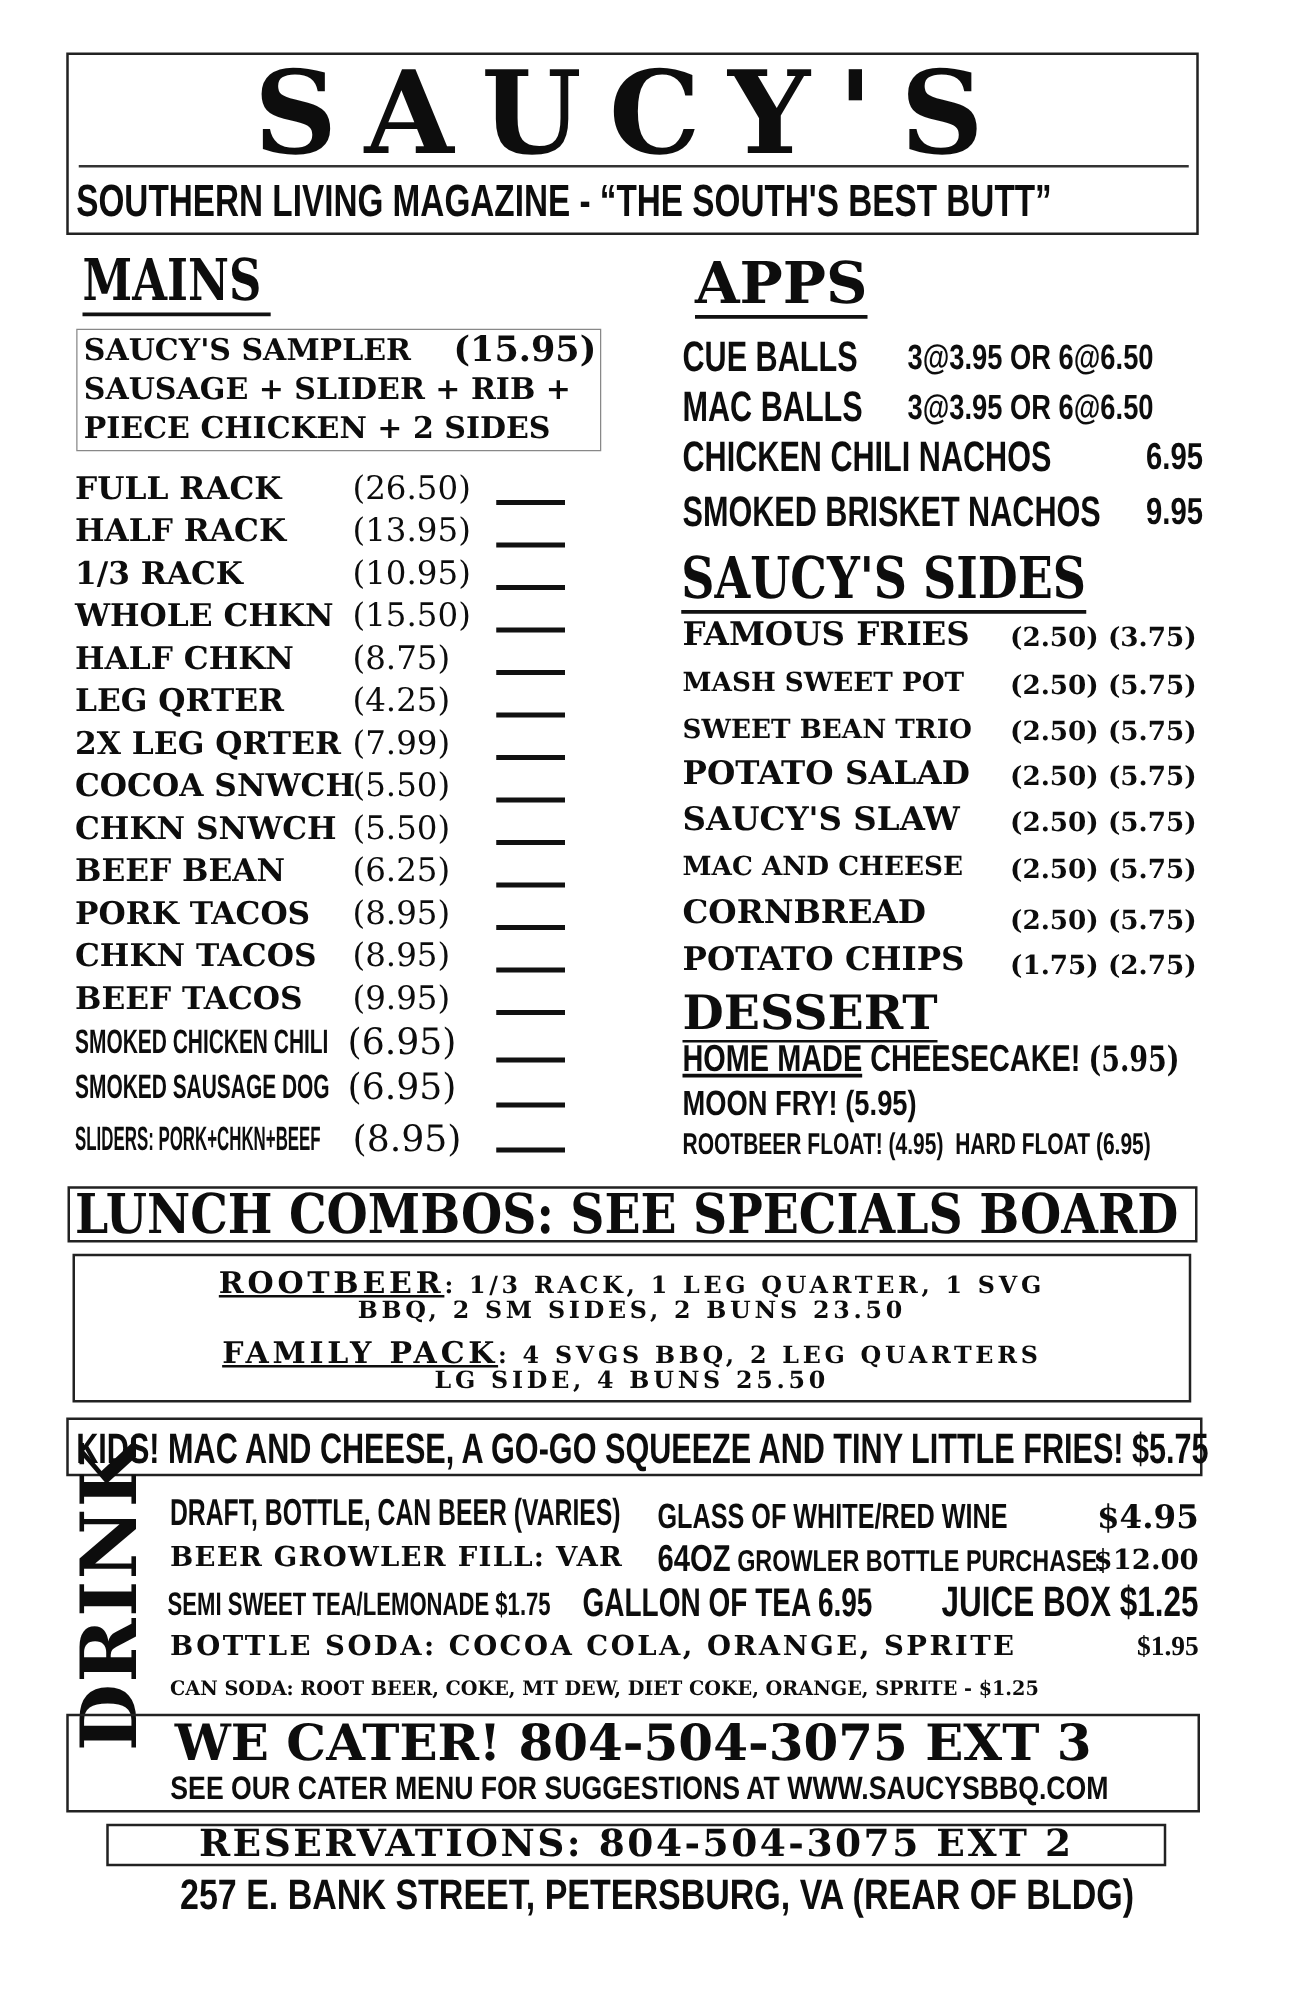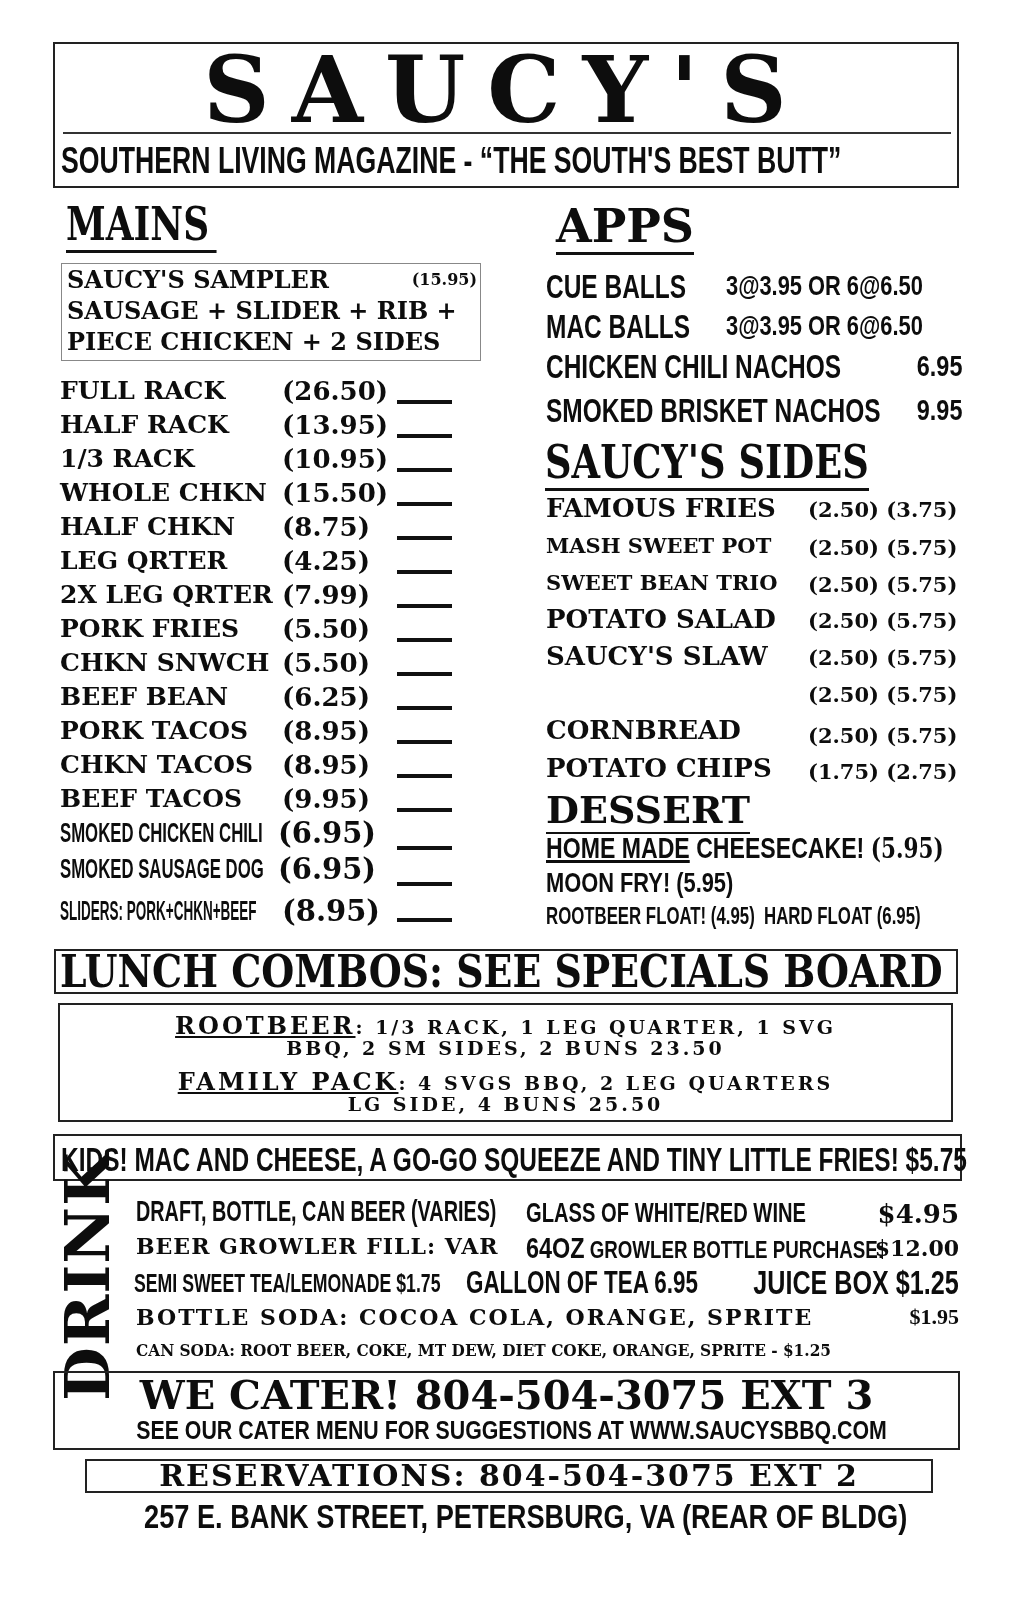--- a/index.html
+++ b/index.html
@@ -20,21 +20,21 @@
   .sec{font-size:46px;font-weight:900;line-height:52px;white-space:nowrap;}
   .sec-u{border-bottom:3px solid #111;}
 
   
   #mains-h{left:66px;top:198px;transform:scaleX(0.78);transform-origin:left center;padding-right:10px;}
   #sampler{left:61px;top:263px;width:418px;height:96px;border:1px solid #888;}
   .samp-line{position:absolute;left:5px;white-space:nowrap;font-size:24px;line-height:30px;font-weight:900;}
   .mrow{position:absolute;left:60px;height:34px;width:400px;}
   .mname{position:absolute;left:0;top:0;white-space:nowrap;font-size:25px;line-height:34px;font-weight:900;}
   .mname.cnd{font-family:"Liberation Sans",sans-serif;transform:scaleX(0.62);transform-origin:left center;font-size:27px;}
-  .mprice{position:absolute;left:222px;top:0;font-size:26px;line-height:34px;font-weight:700;white-space:nowrap;}
+  .mprice{position:absolute;left:222px;top:0;font-size:26px;line-height:34px;font-weight:400;white-space:nowrap;}
   .mblank{position:absolute;left:337px;top:26px;width:55px;height:4px;background:#111;}
 
   
   #apps-h{left:556px;top:200px;}
   .arow{position:absolute;left:546px;width:416px;height:40px;white-space:nowrap;}
   .aname{position:absolute;left:0;top:0;font-family:"Liberation Sans",sans-serif;font-weight:bold;font-size:34px;line-height:40px;transform:scaleX(0.72);transform-origin:left center;}
   .aprice{position:absolute;right:0;top:0;font-family:"Liberation Sans",sans-serif;font-weight:bold;font-size:30px;line-height:40px;transform:scaleX(0.78);transform-origin:right center;}
   .aprice.inl{left:180px;right:auto;transform-origin:left center;}
 
   #sides-h{left:545px;top:436px;transform:scaleX(0.8);transform-origin:left center;}
@@ -75,21 +75,21 @@
 <div id="hdr" class="abs box">
   <div id="hdr-title" class="abs">SAUCY'S</div>
   <div id="hdr-rule" class="abs"></div>
   <div id="hdr-sub" class="abs cond">SOUTHERN LIVING MAGAZINE - “THE SOUTH'S BEST BUTT”</div>
 </div>
 
 <div id="mains-h" class="abs sec sec-u">MAINS</div>
 <div id="sampler" class="abs">
   <div class="samp-line" style="top:1px;width:410px;">
     <span>SAUCY'S SAMPLER</span>
-    <span style="position:absolute;right:0;font-size:16px;">(15.95)</span>
+    <span style="position:absolute;right:0;font-size:28px;">(15.95)</span>
   </div>
   <div class="samp-line" style="top:32px;">SAUSAGE + SLIDER + RIB +</div>
   <div class="samp-line" style="top:63px;">PIECE CHICKEN + 2 SIDES</div>
 </div>
 
 <div class="mrow" style="top:374px">
     <span class="mname">FULL RACK</span>
     <span class="mprice">(26.50)</span>
     <span class="mblank"></span>
   </div>
@@ -117,21 +117,21 @@
     <span class="mname">LEG QRTER</span>
     <span class="mprice">(4.25)</span>
     <span class="mblank"></span>
   </div>
 <div class="mrow" style="top:578px">
     <span class="mname">2X LEG QRTER</span>
     <span class="mprice">(7.99)</span>
     <span class="mblank"></span>
   </div>
 <div class="mrow" style="top:612px">
-    <span class="mname">PORK FRIES</span>
+    <span class="mname">COCOA SNWCH</span>
     <span class="mprice">(5.50)</span>
     <span class="mblank"></span>
   </div>
 <div class="mrow" style="top:646px">
     <span class="mname">CHKN SNWCH</span>
     <span class="mprice">(5.50)</span>
     <span class="mblank"></span>
   </div>
 <div class="mrow" style="top:680px">
     <span class="mname">BEEF BEAN</span>
@@ -202,20 +202,21 @@
   </div>
 <div class="srow" style="top:601px">
     <span class="sname">POTATO SALAD</span>
     <span class="sprice"><span>(2.50)</span> <span>(5.75)</span></span>
   </div>
 <div class="srow" style="top:638px">
     <span class="sname">SAUCY'S SLAW</span>
     <span class="sprice"><span>(2.50)</span> <span>(5.75)</span></span>
   </div>
 <div class="srow" style="top:675px">
+    <span class="sname sm">MAC AND CHEESE</span>
     <span class="sprice"><span>(2.50)</span> <span>(5.75)</span></span>
   </div>
 <div class="srow" style="top:712px">
     <span class="sname">CORNBREAD</span>
     <span class="sprice" style="top:6px"><span>(2.50)</span> <span>(5.75)</span></span>
   </div>
 <div class="srow" style="top:750px">
     <span class="sname">POTATO CHIPS</span>
     <span class="sprice" style="top:4px"><span>(1.75)</span> <span>(2.75)</span></span>
   </div>

